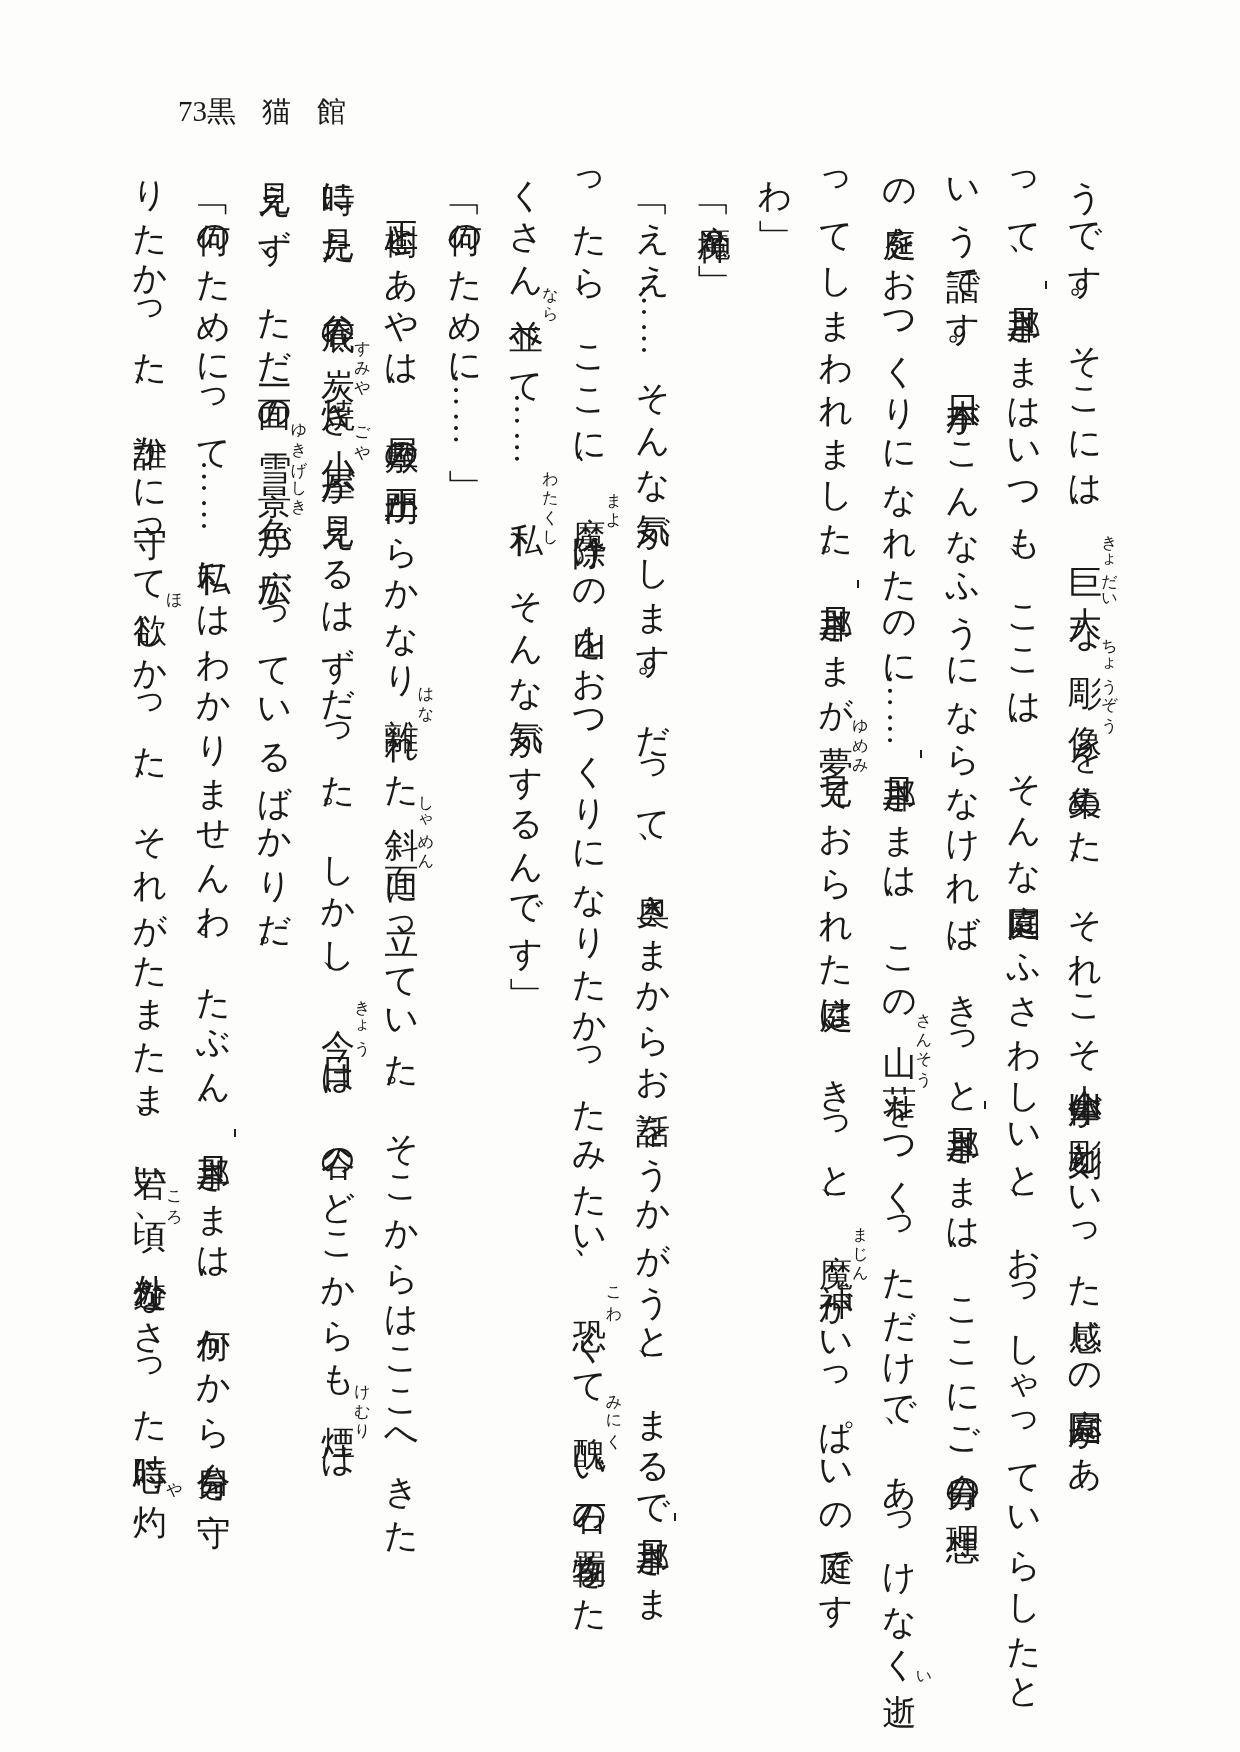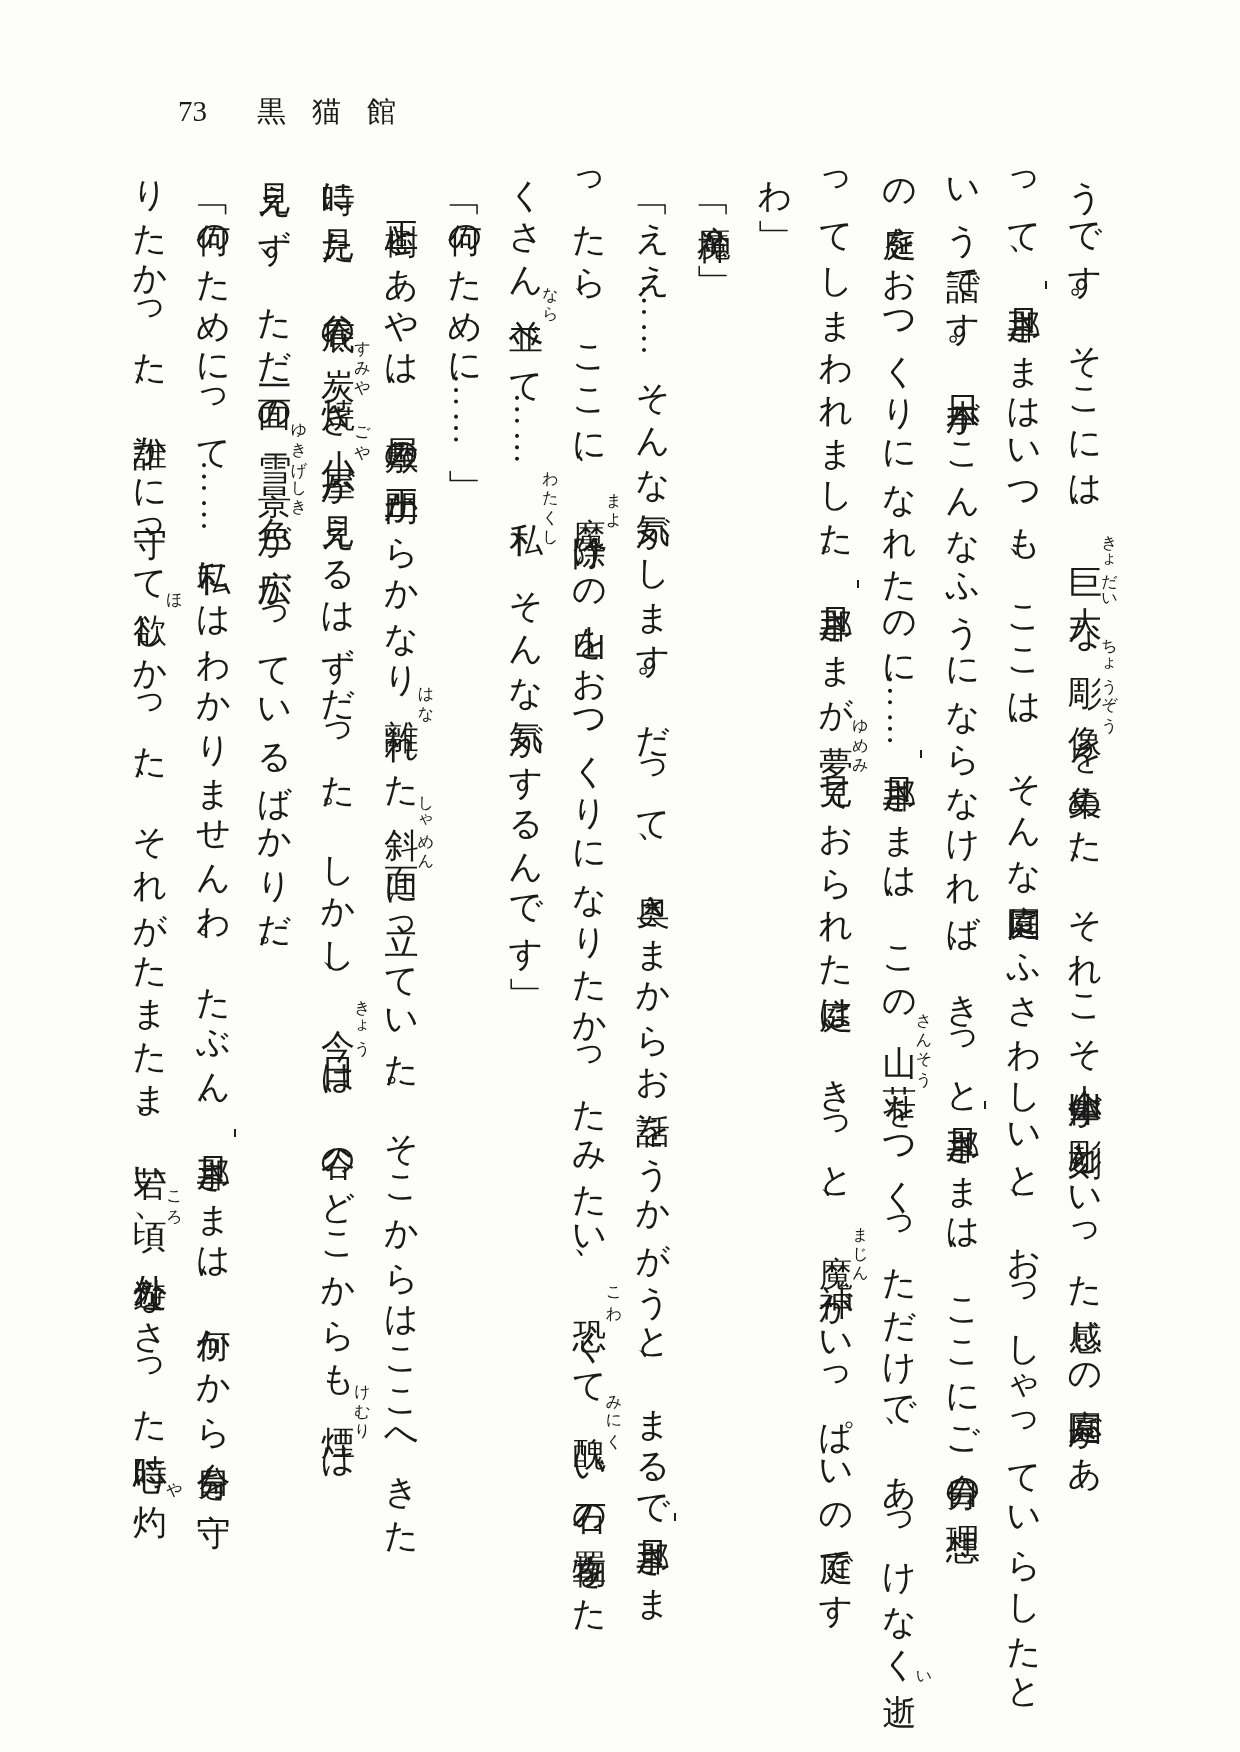--- a/index.html
+++ b/index.html
@@ -14,21 +14,20 @@
     background:#fdfdfb;
     color:#1a1a1a;
     overflow:hidden;
   }
   
   .running-head{
     position:absolute;
     top:92px;left:178px;
     display:flex;
     align-items:baseline;
-    gap:50px;
     font-size:29px;
     white-space:nowrap;
     justify-content:center;
   }
   .book-title{
     letter-spacing:26px;
   }
   
   .text-area{
     position:absolute;

